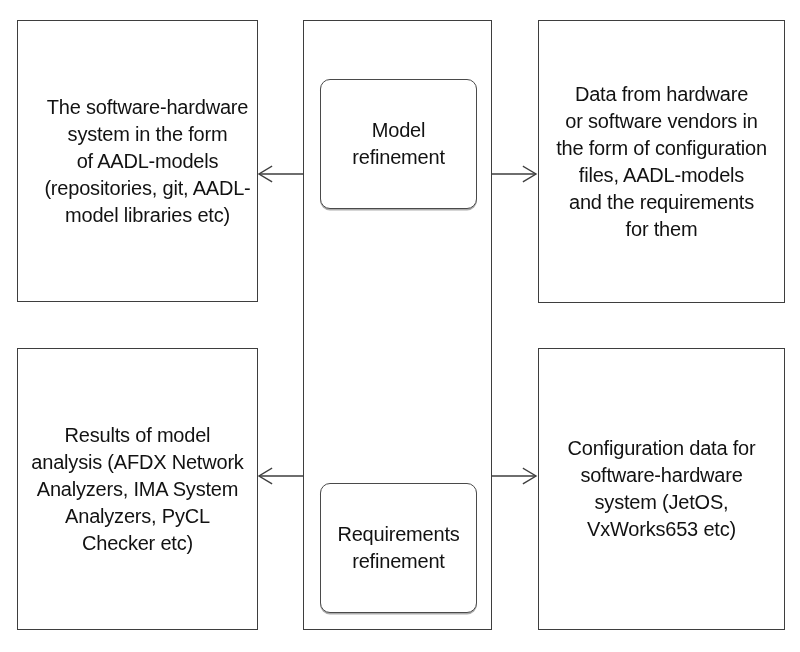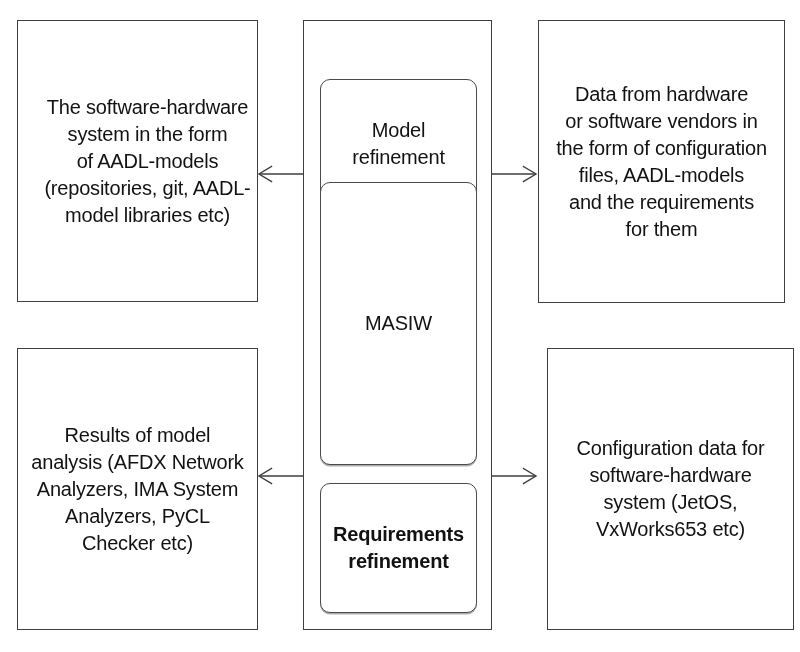--- a/index.html
+++ b/index.html
@@ -32,26 +32,26 @@
   }
   .rounded {
     border-radius: 10px;
     border: 1.4px solid #4a4a4a;
     box-shadow: 0 1.5px 0 rgba(70,70,70,0.45);
   }
   
   #box-left-top     { left: 17px;  top: 20px;  width: 241px; height: 282px; padding-left: 20px; }
   #box-left-bottom  { left: 17px;  top: 348px; width: 241px; height: 282px; }
   #box-right-top    { left: 538px; top: 20px;  width: 247px; height: 283px; }
-  #box-right-bottom { left: 538px; top: 348px; width: 247px; height: 282px; margin-left: 9px; }
+  #box-right-bottom { left: 538px; top: 348px; width: 247px; height: 282px; }
   
   #box-center-outer { left: 303px; top: 20px;  width: 189px; height: 610px; }
   #box-model-refinement        { left: 320px; top: 35px;  width: 157px; height: 130px; margin-top: 44px; }
   #box-masiw                   { left: 320px; top: 182px; width: 157px; height: 283px; }
-  #box-requirements-refinement { left: 320px; top: 483px; width: 157px; height: 130px; font-weight: bold; }
+  #box-requirements-refinement { left: 320px; top: 483px; width: 157px; height: 130px; }
   .arrows-layer {
     position: absolute; left: 0; top: 0;
     width: 800px; height: 652px;
     pointer-events: none;
   }
 </style>
 </head>
 <body>
 
 <div class="canvas">
@@ -88,23 +88,20 @@
 VxWorks653 etc)</div>
   </div>
 
   <div class="box" id="box-center-outer"></div>
 
   <div class="box rounded" id="box-model-refinement">
     <div class="box-text">Model
 refinement</div>
   </div>
 
-  <div class="box rounded" id="box-masiw">
-    <div class="box-text">MASIW</div>
-  </div>
 
   <div class="box rounded" id="box-requirements-refinement">
     <div class="box-text">Requirements
 refinement</div>
   </div>
 
   <svg class="arrows-layer" viewBox="0 0 800 652" xmlns="http://www.w3.org/2000/svg">
     <g fill="none" stroke-width="1.4" stroke-linecap="square" stroke="#3e3e3e">
       <g>
         <line x1="303" y1="174" x2="260" y2="174"></line>

